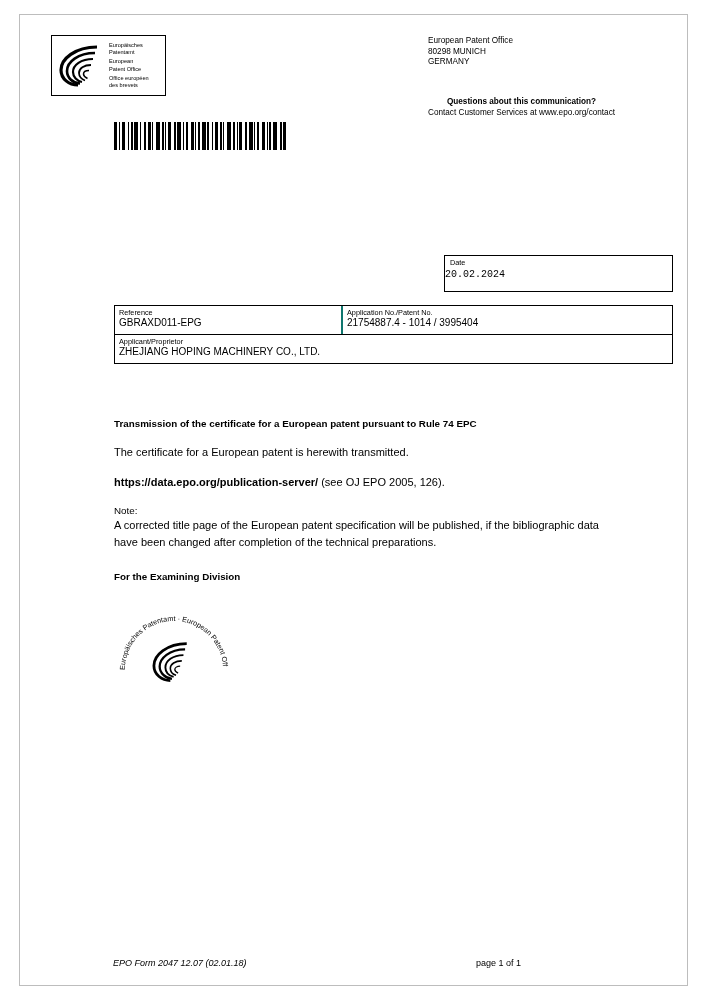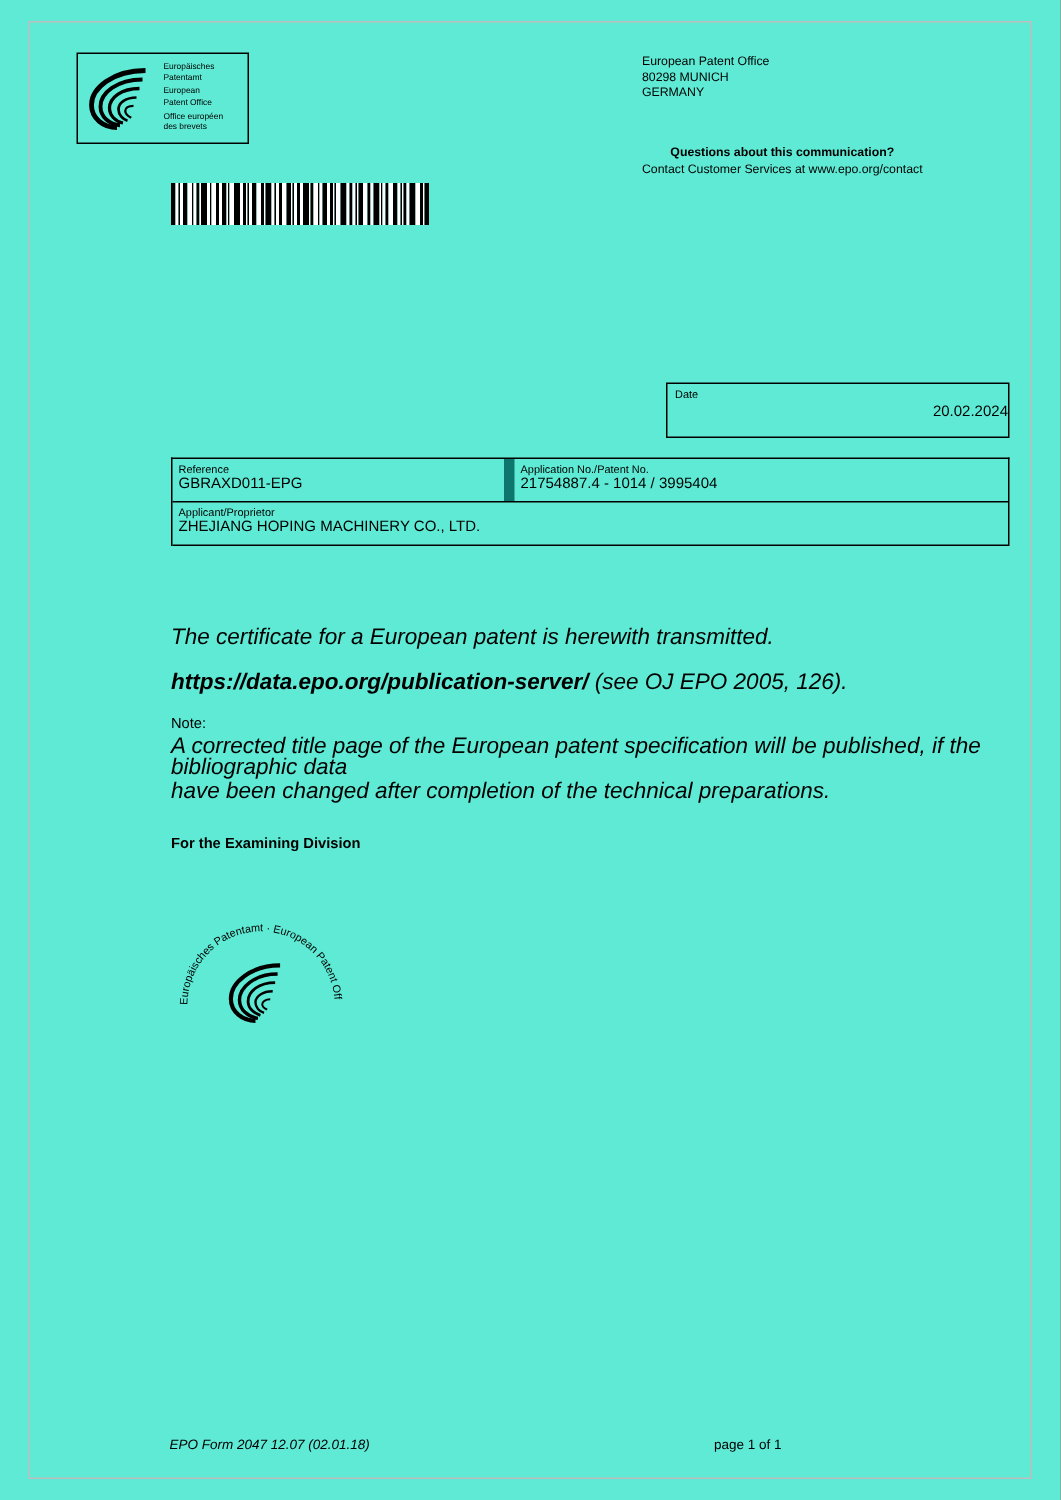--- a/index.html
+++ b/index.html
@@ -8,21 +8,21 @@
     background: #8a8a8a;
   }
   body {
     font-family: "Liberation Sans", sans-serif;
   }
   .page {
     position: relative;
     width: 707px;
     height: 1000px;
     margin: 0 auto;
-    background: #5eead4;
+    background: #ffffff;
     box-sizing: border-box;
     overflow: hidden;
   }
   .sheet {
     position: absolute;
     left: 19px;
     top: 14px;
     width: 669px;
     height: 972px;
     border: 1px solid #bdbdbd;
@@ -117,23 +117,24 @@
     left: 5px;
     top: 2px;
     font-size: 7.3px;
     color: #000;
   }
   .date-value {
     position: absolute;
     left: 0;
     right: 0;
     top: 13px;
-    text-align: right;
+    text-align: left;
     font-size: 10px;
     color: #000;
+    font-family: Liberation Mono, monospace;
   }
 
   
   .ref-table {
     position: absolute;
     left: 114px;
     top: 305px;
     width: 559px;
     border: 1px solid #000;
     border-bottom: none;
@@ -143,21 +144,21 @@
     display: flex;
     border-bottom: 1px solid #000;
   }
   .ref-cell {
     padding: 2px 4px 3px 4px;
     box-sizing: border-box;
     min-height: 28px;
   }
   .ref-cell.left {
     width: 228px;
-    border-right: 7px solid #0f766e;
+    border-right: 2px solid #0f766e;
   }
   .ref-cell.right { flex: 1; }
   .ref-cell.full { width: 100%; }
   .cell-label {
     font-size: 7.3px;
     line-height: 9px;
     color: #000;
   }
   .cell-value {
     font-size: 10px;
@@ -172,24 +173,23 @@
     top: 418px;
     width: 560px;
     color: #000;
   }
   .b-title {
     font-size: 9.8px;
     font-weight: bold;
     margin-bottom: 17px;
   }
   .b-para {
-    font-size: 15px;
+    font-size: 11px;
     line-height: 13.5px;
     margin-bottom: 16px;
-    font-style: italic;
   }
   .b-para.tight { margin-bottom: 3px; }
   .b-link { font-weight: bold; }
   .b-note-label { font-size: 9.8px; margin-bottom: 3px; }
   .b-sign {
     font-size: 9.8px;
     font-weight: bold;
     margin-top: 22px;
   }
 
@@ -361,20 +361,21 @@
     </div>
     <div class="ref-row">
       <div class="ref-cell full">
         <div class="cell-label">Applicant/Proprietor</div>
         <div class="cell-value">ZHEJIANG HOPING MACHINERY CO., LTD.</div>
       </div>
     </div>
   </div>
 
   <div class="body-block">
+    <div class="b-title">Transmission of the certificate for a European patent pursuant to Rule 74 EPC</div>
     <div class="b-para">The certificate for a European patent is herewith transmitted.</div>
     <div class="b-para">
       <span class="b-link">https://data.epo.org/publication-server/</span><span> (see OJ EPO 2005, 126).</span>
     </div>
     <div class="b-note-label">Note:</div>
     <div class="b-para tight">A corrected title page of the European patent specification will be published, if the bibliographic data</div>
     <div class="b-para">have been changed after completion of the technical preparations.</div>
     <div class="b-sign">For the Examining Division</div>
   </div>
 

